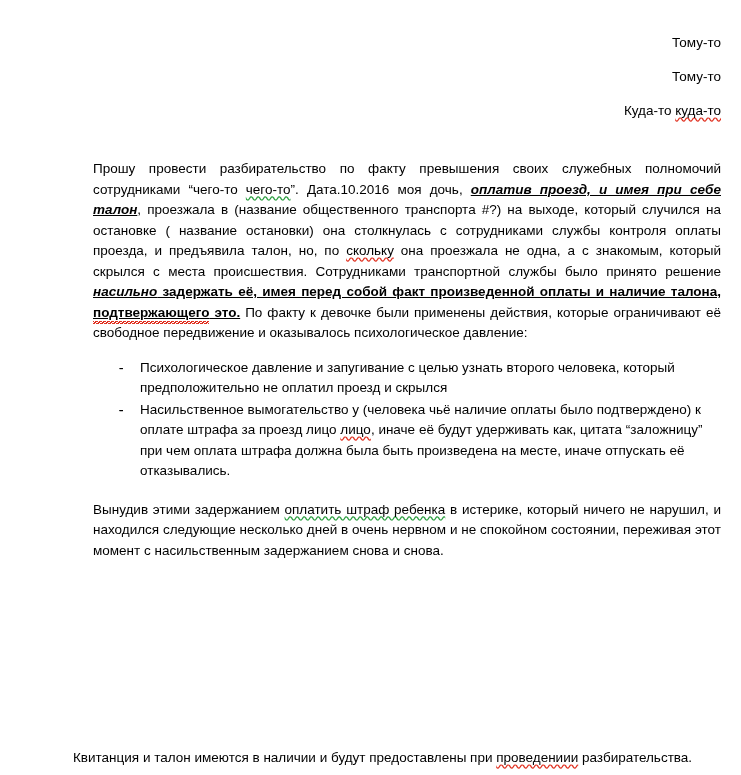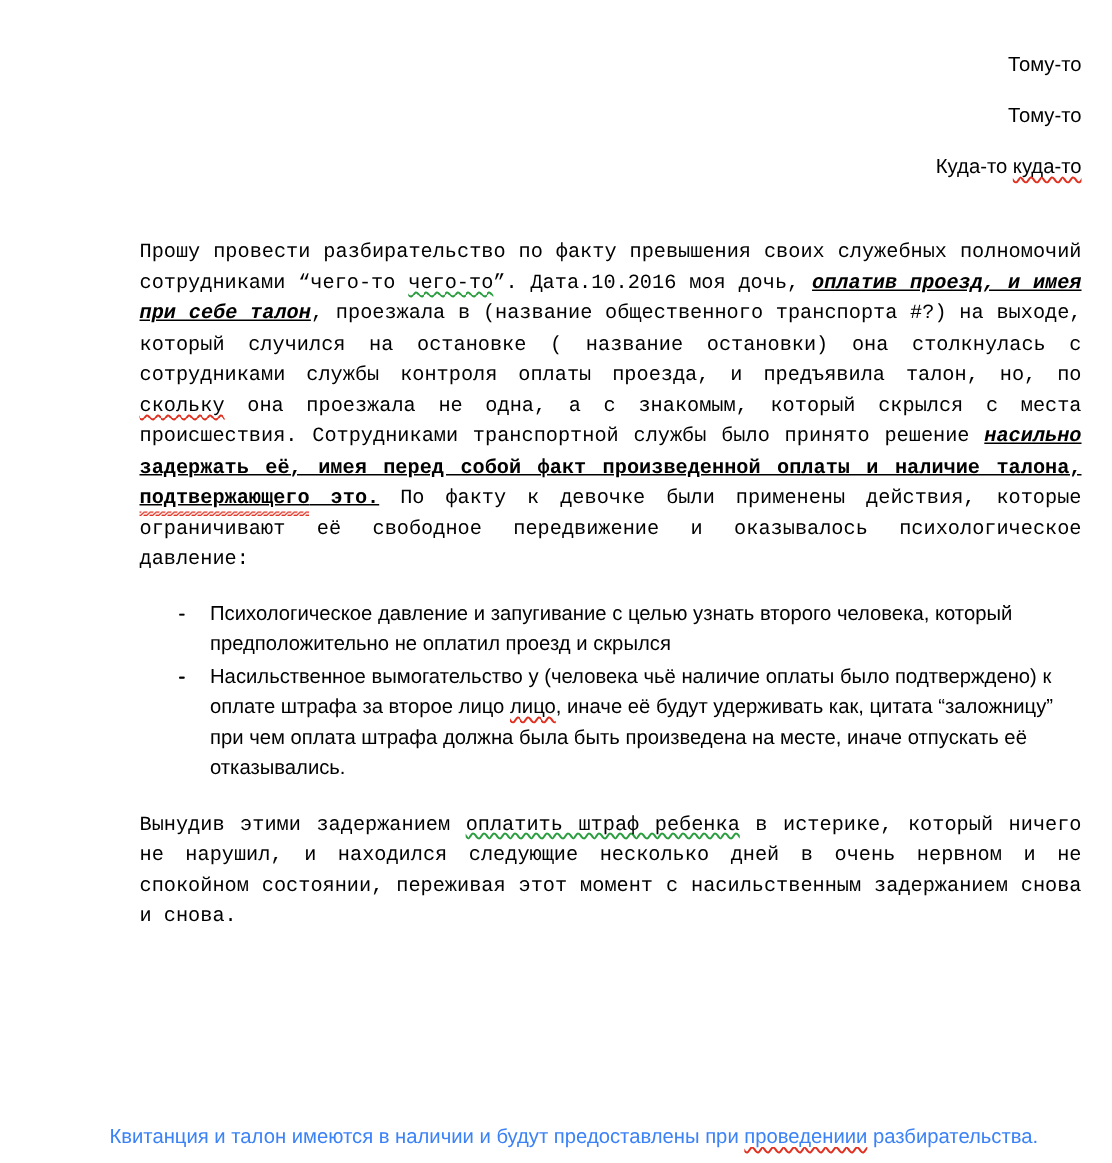--- a/index.html
+++ b/index.html
@@ -41,21 +41,20 @@
   .addressee-line:last-child { margin-bottom: 0; }
 
   
   .para {
     font-size: 13.5px;
     line-height: 20.5px;
     text-align: justify;
     text-justify: inter-word;
     color: #000;
     margin: 0;
-    font-family: Liberation Mono, monospace;
   }
   .para.first { margin-top: 38px; }
   .para.spaced { margin-top: 18px; }
   .para.tail { margin-top: 20px; }
 
   
   .bi-u {
     font-weight: bold;
     font-style: italic;
     text-decoration: underline;
@@ -120,21 +119,21 @@
     color: #000;
   }
 
   .closing-line {
     position: absolute;
     left: 73px;
     top: 748px;
     width: 640px;
     font-size: 13.5px;
     line-height: 20.5px;
-    color: #3b82f6;
+    color: #000000;
   }
 </style>
 </head>
 <body>
 
 <div class="page">
 
   <div class="doc-body">
 
     <div class="addressee-block">
@@ -148,21 +147,21 @@
     <ul class="bullet-list">
 
       <li class="bullet-item"><span class="bullet-dash">-</span></li>
 
       <li class="bullet-item"><span class="bullet-dash">-</span><span>Психологическое давление и запугивание с целью узнать второго человека, который предположительно не оплатил проезд и скрылся</span></li>
 
       <li class="bullet-item"><span class="bullet-dash">-</span></li>
 
       <li class="bullet-item"><span class="bullet-dash">-</span></li>
 
-      <li class="bullet-item"><span class="bullet-dash">-</span><span>Насильственное вымогательство у (человека чьё наличие оплаты было подтверждено) к оплате штрафа за второе лицо </span><span class="sp-red">лицо</span><span>, иначе её будут удерживать как, цитата “заложницу” при чем оплата штрафа должна была быть произведена на месте, иначе отпускать её отказывались.</span></li>
+      <li class="bullet-item"><span class="bullet-dash">-</span><span>Насильственное вымогательство у (человека чьё наличие оплаты было подтверждено) к оплате штрафа за проезд лицо </span><span class="sp-red">лицо</span><span>, иначе её будут удерживать как, цитата “заложницу” при чем оплата штрафа должна была быть произведена на месте, иначе отпускать её отказывались.</span></li>
 
     </ul>
 
     <p class="para spaced"><span>Вынудив  этими задержанием </span><span class="sp-green">оплатить штраф ребенка</span><span> в истерике, который ничего не нарушил, и находился следующие несколько дней в очень нервном и не спокойном состоянии, переживая этот момент с насильственным задержанием снова и снова.</span></p>
 
 
   </div>
 
   <div class="closing-line"><span>Квитанция и талон имеются в наличии и будут предоставлены при </span><span class="sp-red">проведениии</span><span> разбирательства.</span></div>
 

